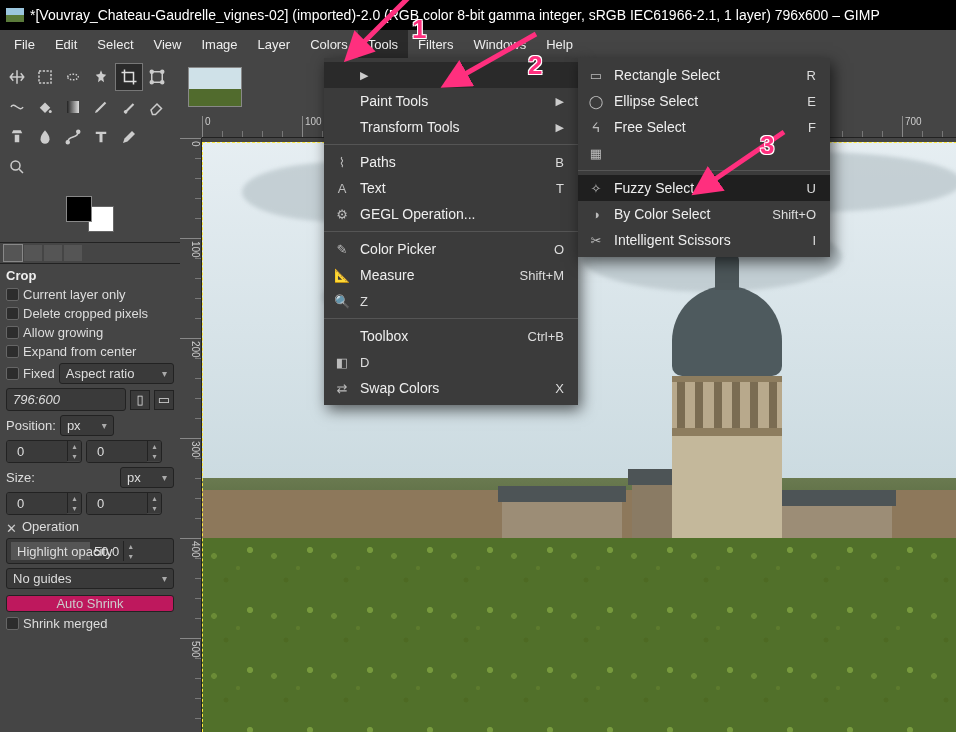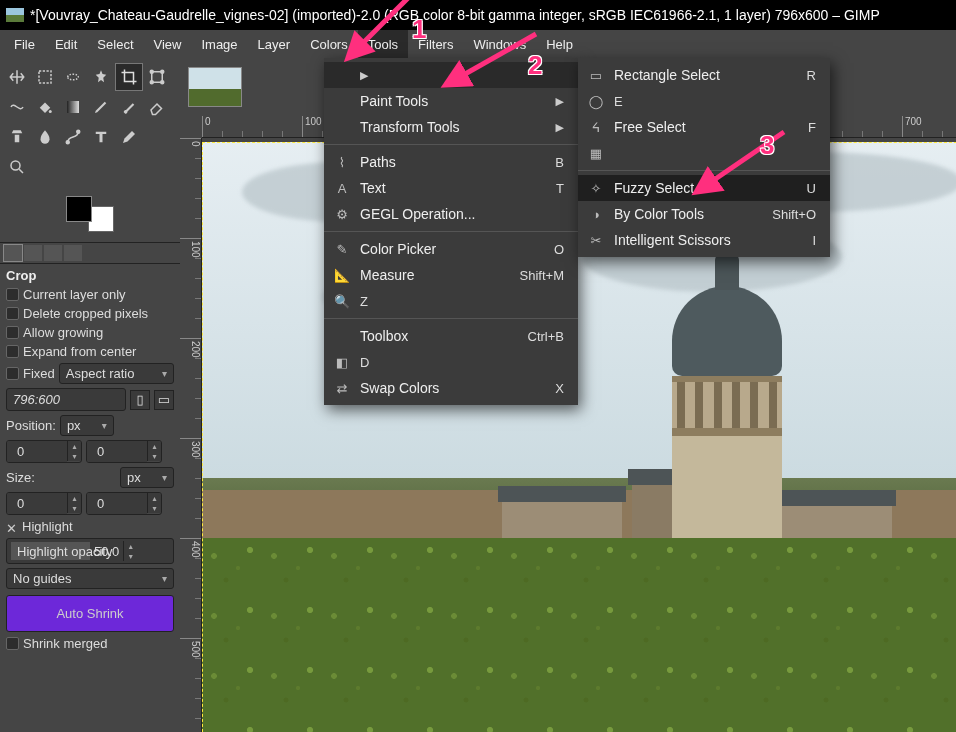--- a/index.html
+++ b/index.html
@@ -27,21 +27,21 @@
 .options .opt-title { font-weight:bold; color:#eee; }
 .opt-row { display:flex; align-items:center; gap:4px; margin:4px 0; }
 .chk { width:13px; height:13px; background:#2d2d2d; border:1px solid #666; border-radius:2px; flex:none; }
 .sel { background:#3a3a3a; border:1px solid #222; padding:2px 6px; border-radius:3px; display:flex; align-items:center; gap:6px; flex:1; justify-content:space-between;}
 .sel .caret { font-size:10px; color:#aaa;}
 .input { background:#3a3a3a; border:1px solid #222; padding:3px 6px; border-radius:3px; color:#ddd; font-style:italic; }
 .num-spin { display:flex; border:1px solid #222; border-radius:3px; overflow:hidden; }
 .num-spin .n { background:#3a3a3a; padding:3px 10px; min-width:60px; }
 .spin-btns{display:flex;flex-direction:column;}
 .spin-btns span{background:#3a3a3a;border-left:1px solid #222;width:14px;height:10px;font-size:8px;display:flex;align-items:center;justify-content:center;color:#aaa;}
-.btn-wide { background:#6d28d9; border:1px solid #222; border-radius:3px; text-align:center; padding:10px; margin-top:6px; color:#ccc;}
+.btn-wide { background:#be185d; border:1px solid #222; border-radius:3px; text-align:center; padding:0; margin-top:6px; color:#ccc;}
 .slider-row { display:flex; align-items:center; gap:4px; background:#3a3a3a; border:1px solid #222; border-radius:3px; padding:2px 4px; }
 .slider-row .sfill{background:#555;height:18px;flex:none;}
 .slider-row .slabel{flex:1;}
 .canvas-area { flex:1; position:relative; background:#454545; }
 .thumb-strip { height:58px; display:flex; align-items:center; padding:0 8px; gap:6px; }
 .thumb { width:54px; height:40px; border:1px solid #888; background:linear-gradient(#cfe1e8 55%, #516b2d 55%); }
 .ruler-h { position:absolute; top:58px; left:22px; right:0; height:22px; background:#454545; border-bottom:1px solid #222; overflow:hidden;}
 .ruler-h .ticks{position:relative;height:100%;}
 .ruler-h .tick{position:absolute;top:0;height:100%;border-left:1px solid #888;font-size:10px;color:#ccc;padding-left:2px;}
 .ruler-h .minor{height:6px;top:auto;bottom:0;border-left:1px solid #777;}
@@ -314,21 +314,21 @@
         <div class="num-spin">
             <span class="n">0</span>
             <span class="spin-btns">
               <span>▴</span>
               <span>▾</span>
             </span>
           </div>
       </div>
       <div class="opt-row">
           <span style="width:12px;height:12px;color:#ccc">✕</span>
-          <span>Highlight</span>
+          <span>Operation</span>
         </div>
       <div class="slider-row">
         <span class="sfill" style="width:50%"></span>
         <span class="slabel" style="position:absolute;margin-left:6px">Highlight opacity</span>
         <span>50.0</span>
         <span class="spin-btns">
             <span>▴</span>
             <span>▾</span>
           </span>
       </div>
@@ -527,39 +527,40 @@
   </div>
 
 <div class="menu-sel" id="sel-menu">
     <div class="mi">
       <span class="ic">▭</span>
       <span class="lbl">Rectangle Select</span>
       <span class="acc">R</span>
     </div>
     <div class="mi">
       <span class="ic">◯</span>
+      <span class="lbl">Ellipse Select</span>
       <span class="acc">E</span>
     </div>
     <div class="mi">
       <span class="ic">ᔦ</span>
       <span class="lbl">Free Select</span>
       <span class="acc">F</span>
     </div>
     <div class="mi">
       <span class="ic">▦</span>
     </div>
     <div class="msep"></div>
     <div class="mi hl">
       <span class="ic">✧</span>
       <span class="lbl">Fuzzy Select</span>
       <span class="acc">U</span>
     </div>
     <div class="mi">
       <span class="ic">◑</span>
-      <span class="lbl">By Color Tools</span>
+      <span class="lbl">By Color Select</span>
       <span class="acc">Shift+O</span>
     </div>
     <div class="mi">
       <span class="ic">✂</span>
       <span class="lbl">Intelligent Scissors</span>
       <span class="acc">I</span>
     </div>
   </div>
 
 <svg class="arrow" style="top:-8px;left:340px" width="100" height="70">

